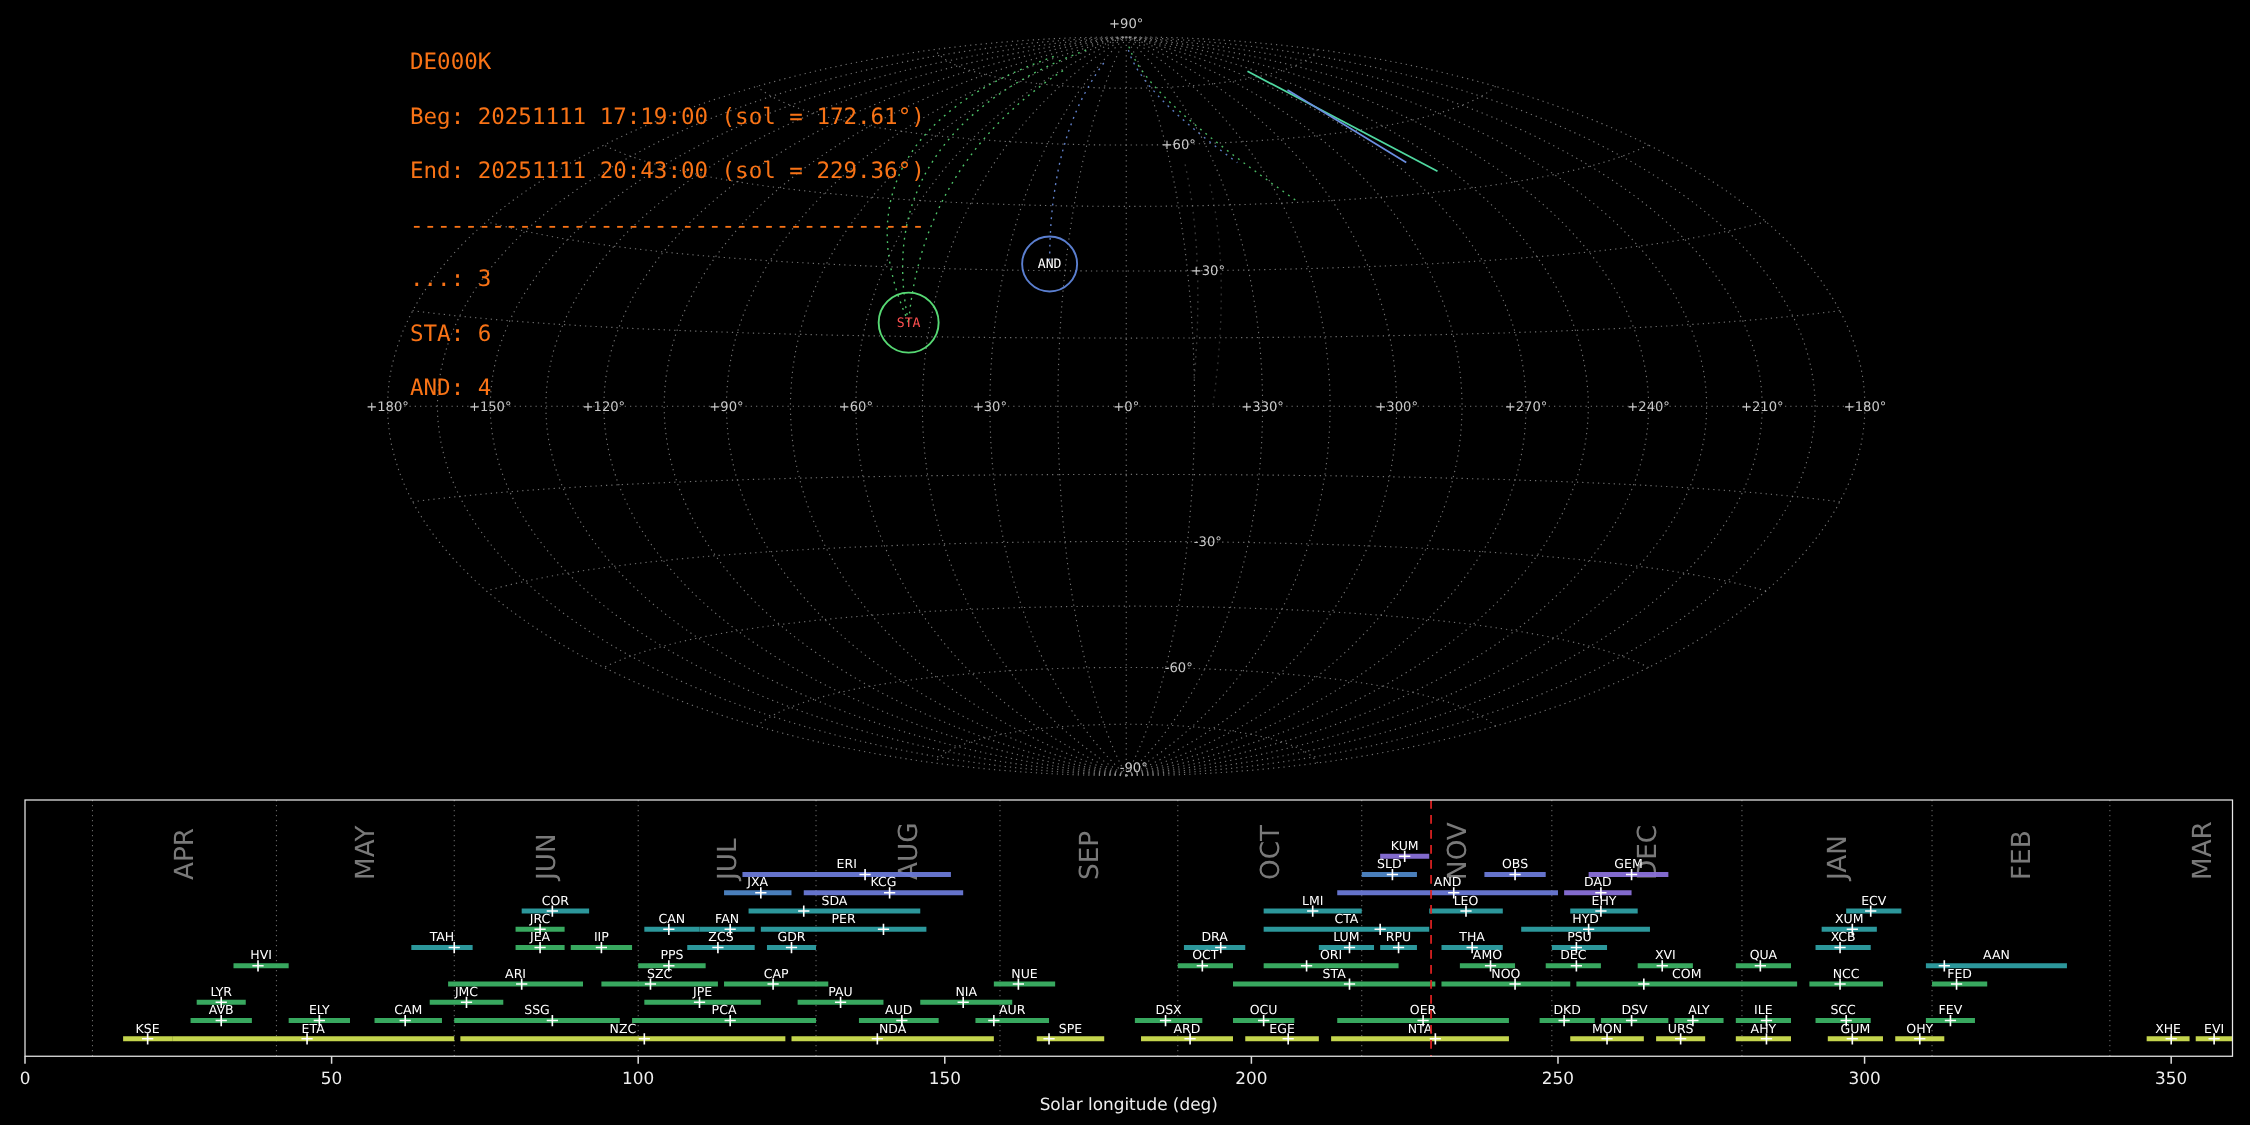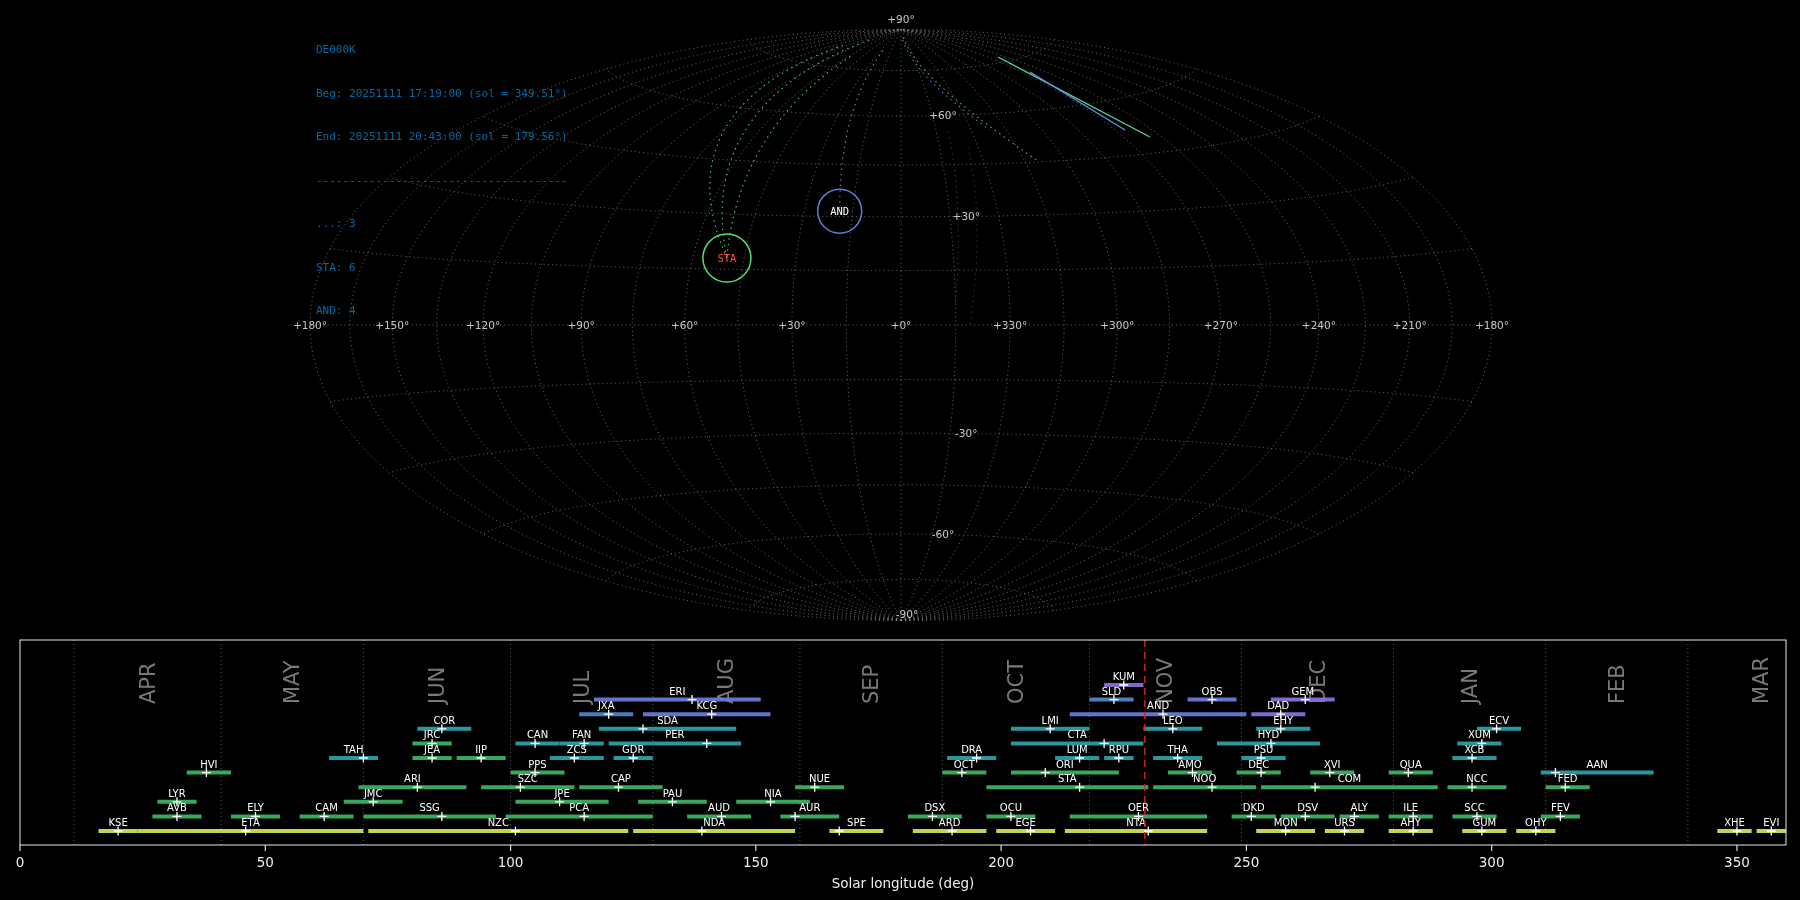--- a/index.html
+++ b/index.html
@@ -1,22 +1,22 @@
 <!DOCTYPE html>
 <html><head>
 <meta charset="utf-8">
 <style>
   html,body{margin:0;padding:0;background:#000;}
   #page{position:relative;width:1800px;height:900px;background:#000;overflow:hidden;
         font-family:"DejaVu Sans",sans-serif;}
   #skymap,#chart{position:absolute;left:0;display:block;}
   #skymap{top:0;}
   #chart{top:630px;}
-  #legend{position:absolute;left:316px;top:14px;color:#0369a1;
-          font-family:"DejaVu Sans Mono",monospace;font-size:11px;line-height:14.5px;
+  #legend{position:absolute;left:328px;top:14px;color:#f97316;
+          font-family:"DejaVu Sans Mono",monospace;font-size:18px;line-height:14.5px;
           white-space:pre;}
 </style>
 </head>
 <body>
 
 <div id="page">
   <svg id="skymap" width="1800" height="630">
       <polyline fill="none" stroke="#9a9a9a" stroke-width="0.9" stroke-dasharray="1 3.2" opacity="0.75" points="901.0,620.5 921.6,620.3 942.2,619.8 962.8,618.9 983.3,617.6 1003.6,616.0 1023.9,614.0 1044.0,611.7 1063.9,609.1 1083.6,606.0 1103.1,602.7 1122.4,599.0 1141.4,595.0 1160.1,590.6 1178.5,585.9 1196.5,580.9 1214.2,575.6 1231.5,570.0 1248.4,564.1 1264.9,557.9 1280.9,551.4 1296.5,544.6 1311.5,537.6 1326.1,530.3 1340.2,522.7 1353.7,514.9 1366.7,506.9 1379.1,498.7 1391.0,490.2 1402.2,481.6 1412.8,472.8 1422.8,463.7 1432.2,454.5 1440.9,445.2 1449.0,435.7 1456.4,426.1 1463.1,416.3 1469.1,406.5 1474.4,396.5 1479.1,386.4 1483.0,376.3 1486.2,366.1 1488.8,355.9 1490.6,345.6 1491.6,335.3 1492.0,325.0 1491.6,314.7 1490.6,304.4 1488.8,294.1 1486.2,283.9 1483.0,273.7 1479.1,263.6 1474.4,253.5 1469.1,243.5 1463.1,233.7 1456.4,223.9 1449.0,214.3 1440.9,204.8 1432.2,195.5 1422.8,186.3 1412.8,177.3 1402.2,168.4 1391.0,159.8 1379.1,151.3 1366.7,143.1 1353.7,135.1 1340.2,127.3 1326.1,119.7 1311.5,112.4 1296.5,105.4 1280.9,98.6 1264.9,92.1 1248.4,85.9 1231.5,80.0 1214.2,74.4 1196.5,69.1 1178.5,64.1 1160.1,59.4 1141.4,55.0 1122.4,51.0 1103.1,47.3 1083.6,44.0 1063.9,40.9 1044.0,38.3 1023.9,36.0 1003.6,34.0 983.3,32.4 962.8,31.1 942.2,30.2 921.6,29.7 901.0,29.5"></polyline>
       <polyline fill="none" stroke="#9a9a9a" stroke-width="0.9" stroke-dasharray="1 3.2" opacity="0.75" points="901.0,620.5 921.4,619.6 941.7,618.4 961.8,616.9 981.8,615.0 1001.6,612.8 1021.2,610.2 1040.6,607.3 1059.7,604.1 1078.5,600.5 1097.1,596.7 1115.3,592.5 1133.2,588.1 1150.8,583.3 1168.0,578.3 1184.9,572.9 1201.3,567.4 1217.3,561.5 1232.9,555.4 1248.1,549.0 1262.8,542.4 1277.0,535.6 1290.7,528.5 1304.0,521.3 1316.7,513.8 1329.0,506.1 1340.7,498.2 1351.8,490.2 1362.4,482.0 1372.5,473.6 1382.0,465.0 1390.9,456.4 1399.2,447.5 1407.0,438.6 1414.1,429.6 1420.7,420.4 1426.6,411.1 1431.9,401.8 1436.6,392.4 1440.7,382.9 1444.2,373.3 1447.0,363.7 1449.2,354.1 1450.8,344.4 1451.8,334.7 1452.1,325.0 1451.8,315.3 1450.8,305.6 1449.2,295.9 1447.0,286.3 1444.2,276.7 1440.7,267.1 1436.6,257.6 1431.9,248.2 1426.6,238.9 1420.7,229.6 1414.1,220.4 1407.0,211.4 1399.2,202.5 1390.9,193.6 1382.0,185.0 1372.5,176.4 1362.4,168.0 1351.8,159.8 1340.7,151.8 1329.0,143.9 1316.7,136.2 1304.0,128.7 1290.7,121.5 1277.0,114.4 1262.8,107.6 1248.1,101.0 1232.9,94.6 1217.3,88.5 1201.3,82.6 1184.9,77.1 1168.0,71.7 1150.8,66.7 1133.2,61.9 1115.3,57.5 1097.1,53.3 1078.5,49.5 1059.7,45.9 1040.6,42.7 1021.2,39.8 1001.6,37.2 981.8,35.0 961.8,33.1 941.7,31.6 921.4,30.4 901.0,29.5"></polyline>
       <polyline fill="none" stroke="#9a9a9a" stroke-width="0.9" stroke-dasharray="1 3.2" opacity="0.75" points="901.0,620.5 920.8,619.0 940.5,617.2 959.9,615.0 979.1,612.5 998.0,609.7 1016.6,606.6 1035.0,603.1 1053.0,599.4 1070.7,595.4 1088.1,591.1 1105.2,586.6 1121.9,581.8 1138.2,576.7 1154.1,571.4 1169.6,565.8 1184.7,560.0 1199.4,554.0 1213.6,547.7 1227.4,541.3 1240.8,534.6 1253.7,527.7 1266.1,520.7 1278.0,513.5 1289.5,506.1 1300.5,498.5 1311.0,490.8 1321.0,482.9 1330.4,474.9 1339.4,466.8 1347.8,458.5 1355.8,450.2 1363.1,441.7 1370.0,433.1 1376.3,424.4 1382.1,415.6 1387.4,406.8 1392.1,397.9 1396.2,388.9 1399.8,379.9 1402.9,370.8 1405.4,361.7 1407.3,352.5 1408.7,343.4 1409.5,334.2 1409.8,325.0 1409.5,315.8 1408.7,306.6 1407.3,297.5 1405.4,288.3 1402.9,279.2 1399.8,270.1 1396.2,261.1 1392.1,252.1 1387.4,243.2 1382.1,234.4 1376.3,225.6 1370.0,216.9 1363.1,208.3 1355.8,199.8 1347.8,191.5 1339.4,183.2 1330.4,175.1 1321.0,167.1 1311.0,159.2 1300.5,151.5 1289.5,143.9 1278.0,136.5 1266.1,129.3 1253.7,122.3 1240.8,115.4 1227.4,108.7 1213.6,102.3 1199.4,96.0 1184.7,90.0 1169.6,84.2 1154.1,78.6 1138.2,73.3 1121.9,68.2 1105.2,63.4 1088.1,58.9 1070.7,54.6 1053.0,50.6 1035.0,46.9 1016.6,43.4 998.0,40.3 979.1,37.5 959.9,35.0 940.5,32.8 920.8,31.0 901.0,29.5"></polyline>
@@ -388,20 +388,20 @@
       <line x1="1246.388888888889" y1="215" x2="1246.388888888889" y2="221" stroke="#dddddd" stroke-width="1.2"></line>
       <text x="1246.388888888889" y="237" text-anchor="middle" fill="#eeeeee" font-size="13.5px" font-family="&quot;DejaVu Sans&quot;, sans-serif">250</text>
       <line x1="1491.6666666666667" y1="215" x2="1491.6666666666667" y2="221" stroke="#dddddd" stroke-width="1.2"></line>
       <text x="1491.6666666666667" y="237" text-anchor="middle" fill="#eeeeee" font-size="13.5px" font-family="&quot;DejaVu Sans&quot;, sans-serif">300</text>
       <line x1="1736.9444444444443" y1="215" x2="1736.9444444444443" y2="221" stroke="#dddddd" stroke-width="1.2"></line>
       <text x="1736.9444444444443" y="237" text-anchor="middle" fill="#eeeeee" font-size="13.5px" font-family="&quot;DejaVu Sans&quot;, sans-serif">350</text>
       <text x="903" y="258" text-anchor="middle" fill="#eeeeee" font-size="13.5px" font-family="&quot;DejaVu Sans&quot;, sans-serif">Solar longitude (deg)</text>
     </svg>
   <div id="legend">
     <div>DE000K</div>
-    <div>Beg: 20251111 17:19:00 (sol = 349.51°)</div>
-    <div>End: 20251111 20:43:00 (sol = 179.56°)</div>
+    <div>Beg: 20251111 17:19:00 (sol = 172.61°)</div>
+    <div>End: 20251111 20:43:00 (sol = 229.36°)</div>
     <div>--------------------------------------</div>
     <div>...: 3</div>
     <div>STA: 6</div>
     <div>AND: 4</div>
   </div>
 </div>
 
 </body></html>

